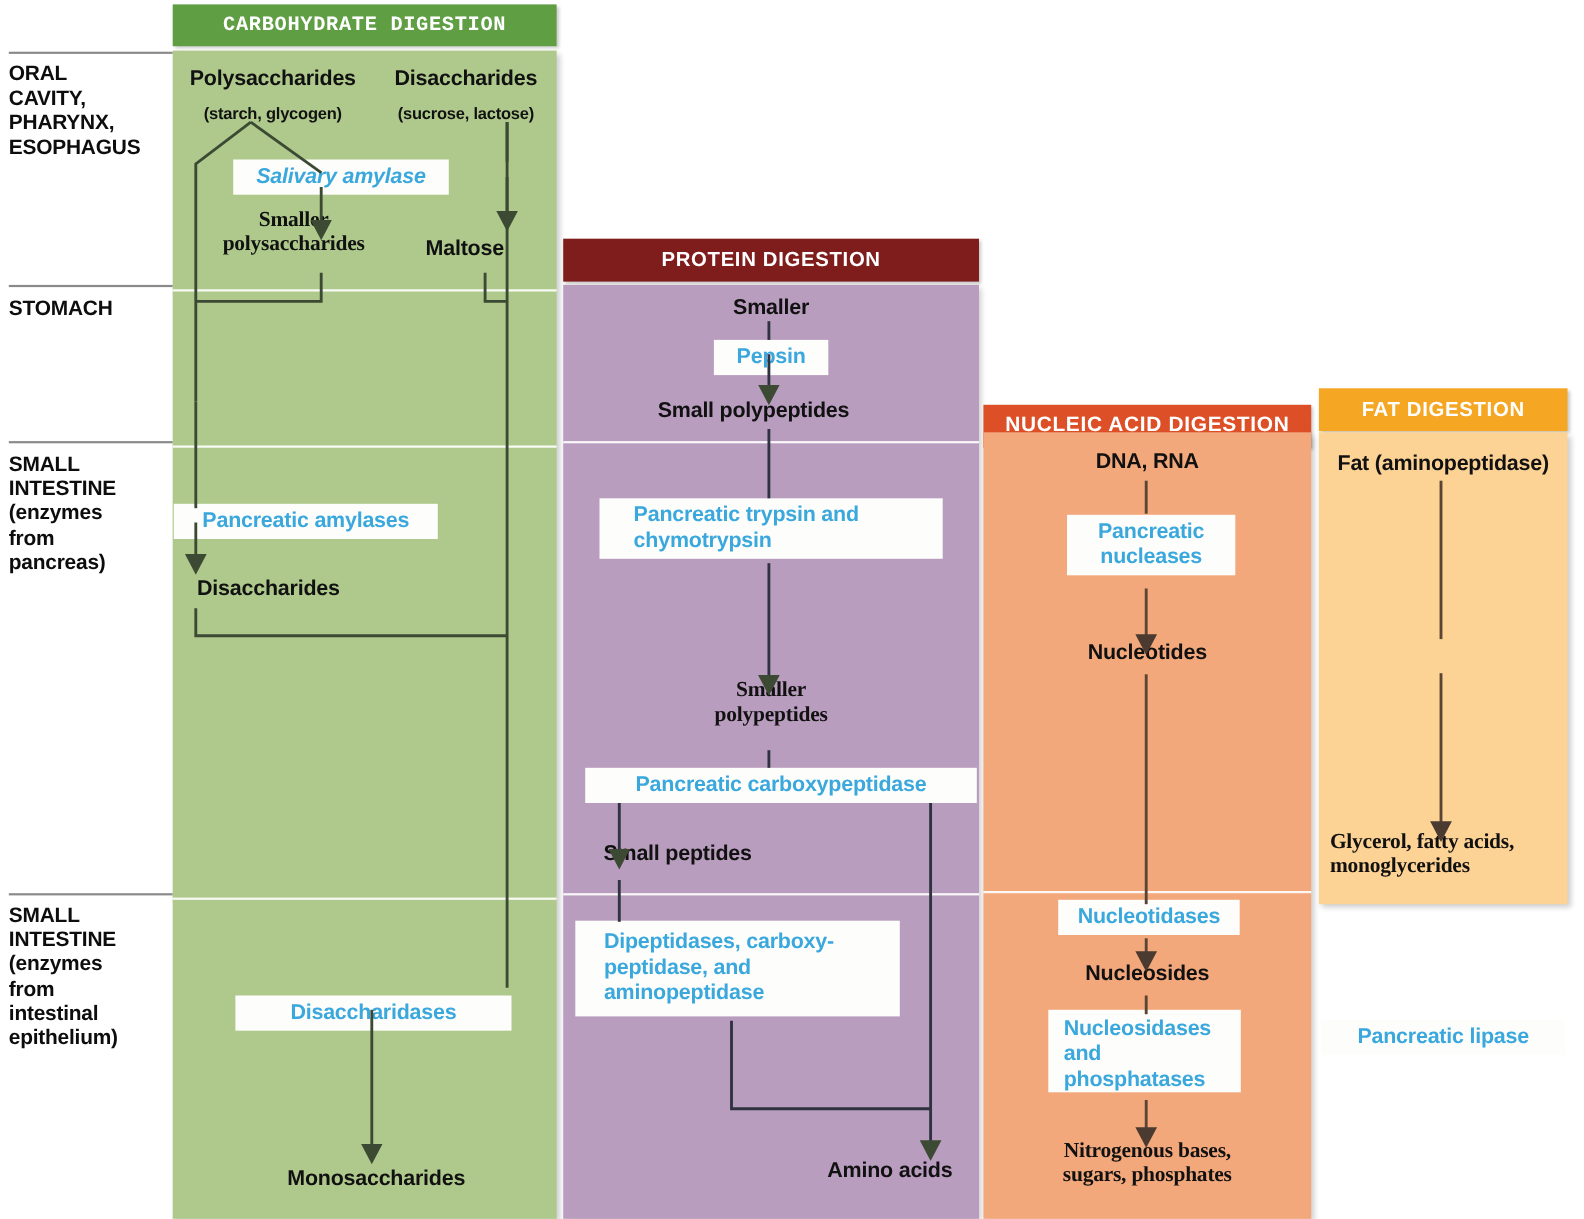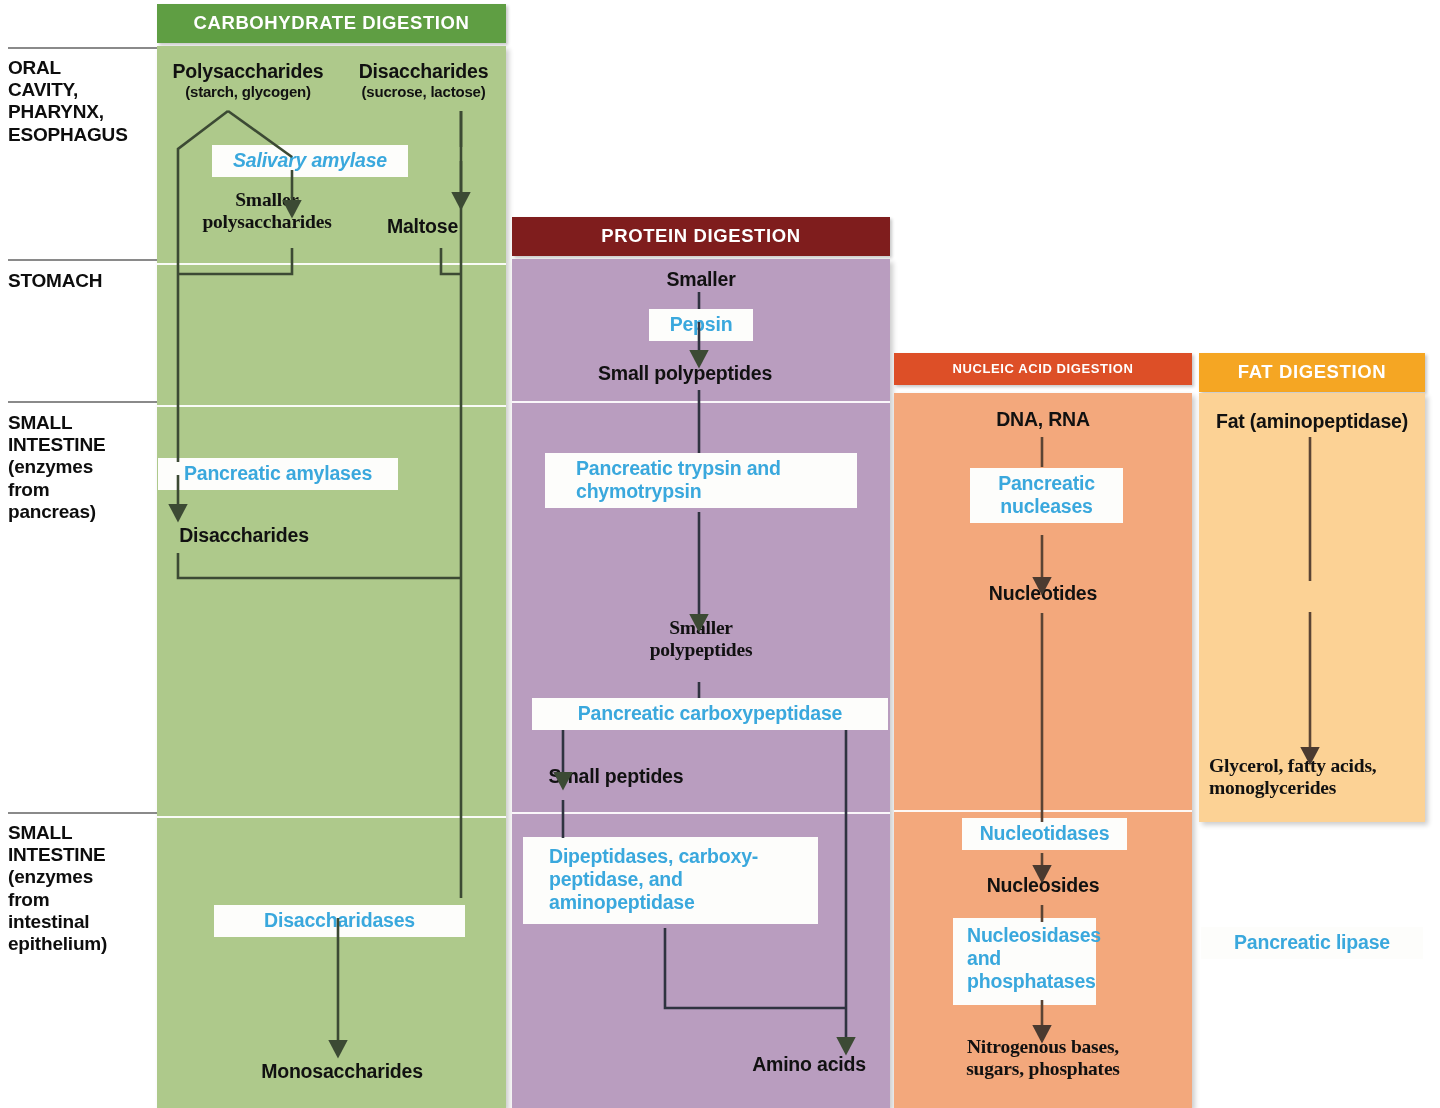--- a/index.html
+++ b/index.html
@@ -48,21 +48,21 @@
   .node {
     position: absolute;
     font-size: 19.5px; font-weight: bold; color: #111111;
     line-height: 1.14; text-align: center;
     letter-spacing: -0.2px;
     white-space: nowrap;
   }
   .node.wrap { white-space: normal; font-family: Liberation Serif, serif; }
   .node .paren {
     display: block; font-size: 15px; font-weight: bold;
-    letter-spacing: -0.2px; margin-top: 1px;
+    letter-spacing: -0.2px; margin-top: 13px;
   }
 
   
   .enzyme {
     position: absolute;
     background: #fdfdfb;
     color: #3aa8dd;
     font-weight: bold;
     font-size: 19.5px;
     line-height: 1.18;
@@ -97,21 +97,21 @@
 pancreas)</div>
     <div class="row-label" style="top:822px; white-space:pre-line;">SMALL
 INTESTINE
 (enzymes
 from
 intestinal
 epithelium)</div>
   </div>
 
   <div class="col" style="left:157px; top:4px; width:349px; height:1104px;">
-    <div class="col-header" style="background:#5f9e43;">CARBOHYDRATE DIGESTION</div>
+    <div class="col-header" style="background:#5f9e43;font-family:Liberation Mono, monospace;">CARBOHYDRATE DIGESTION</div>
     <div class="col-body" style="top:42px; height:1062px; background:#aec98b;">
       <div class="band-sep" style="top:217px;"></div>
       <div class="band-sep" style="top:359px;"></div>
       <div class="band-sep" style="top:770px;"></div>
     </div>
 
     <div class="node" style="left:0px; top:56px; width:182px;">
       <span>Polysaccharides</span>
       <span class="paren">(starch, glycogen)</span>
     </div>
@@ -147,35 +147,35 @@
     <div class="enzyme" style="left:137px; top:92px; width:104px;">Pepsin</div>
     <div class="enzyme left" style="left:33px; top:236px; width:312px; padding-left:31px; white-space:pre-line;">Pancreatic trypsin and
 chymotrypsin</div>
     <div class="enzyme" style="left:20px; top:481px; width:356px;">Pancreatic carboxypeptidase</div>
     <div class="enzyme left" style="left:11px; top:620px; width:295px; padding-left:26px; padding-top:8px; padding-bottom:10px; white-space:pre-line;">Dipeptidases, carboxy-
 peptidase, and
 aminopeptidase</div>
   </div>
 
   <div class="col" style="left:894px; top:353px; width:298px; height:755px;">
-    <div class="col-header" style="background:#dd4f27; font-size:13px;">NUCLEIC ACID DIGESTION</div>
+    <div class="col-header" style="background:#dd4f27; font-size:19px;margin-top:15px;">NUCLEIC ACID DIGESTION</div>
     <div class="col-body" style="top:40px; height:715px; background:#f3a87c;">
       <div class="band-sep" style="top:417px;"></div>
     </div>
 
     <div class="node" style="left:69px; top:55px; width:160px;">DNA, RNA</div>
     <div class="node" style="left:64px; top:229px; width:170px;">Nucleotides</div>
     <div class="node" style="left:64px; top:521px; width:170px;">Nucleosides</div>
     <div class="node wrap" style="left:18px; top:683px; width:262px; white-space:pre-line;">Nitrogenous bases,
 sugars, phosphates</div>
 
     <div class="enzyme" style="left:76px; top:115px; width:153px; white-space:pre-line;">Pancreatic
 nucleases</div>
     <div class="enzyme" style="left:68px; top:465px; width:165px;">Nucleotidases</div>
-    <div class="enzyme left" style="left:59px; top:565px; width:143px; padding-left:14px; padding-top:6px; padding-bottom:12px; white-space:pre-line;">Nucleosidases
+    <div class="enzyme left" style="left:59px; top:565px; width:175px; padding-left:14px; padding-top:6px; padding-bottom:0; white-space:pre-line;">Nucleosidases
 and
 phosphatases</div>
   </div>
 
   <div class="col" style="left:1199px; top:353px; width:226px; height:469px;">
     <div class="col-header" style="background:#f5a623;">FAT DIGESTION</div>
     <div class="col-body" style="top:40px; height:429px; background:#fcd295;"></div>
 
     <div class="node" style="left:8px; top:57px; width:210px;">Fat (aminopeptidase)</div>
     <div class="node wrap" style="left:4px; top:402px; width:220px; white-space:pre-line; text-align:left; padding-left:6px;">Glycerol, fatty acids,

